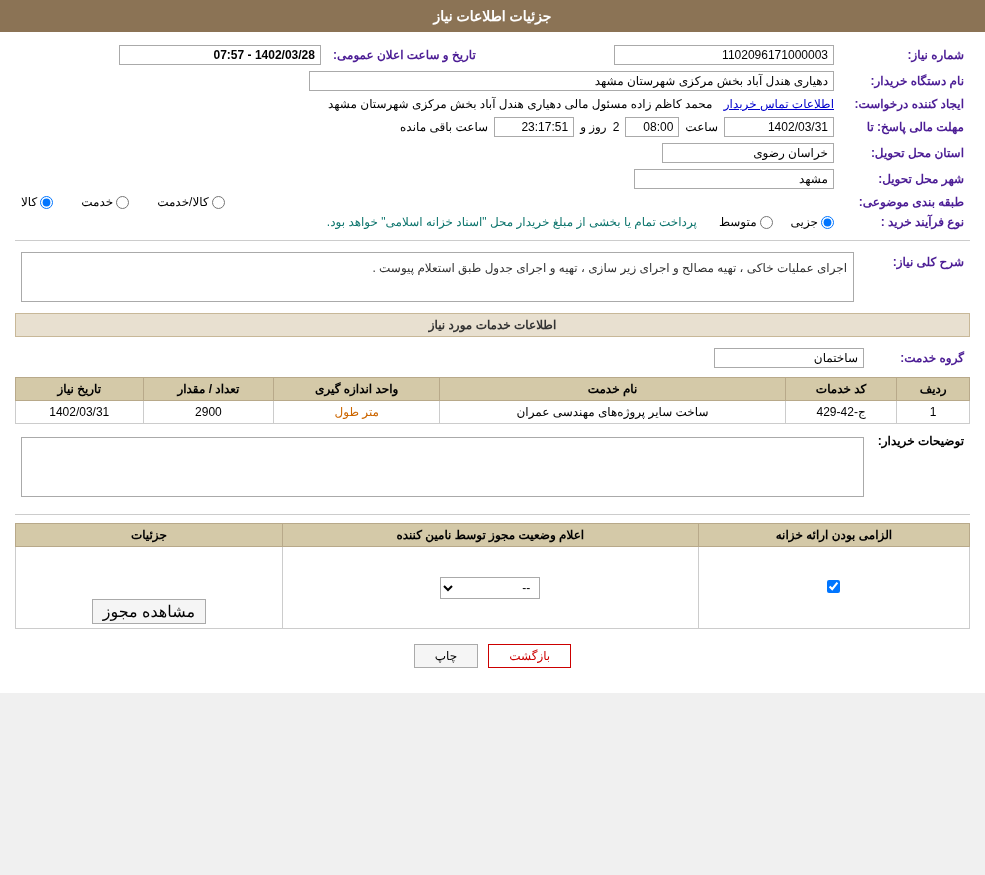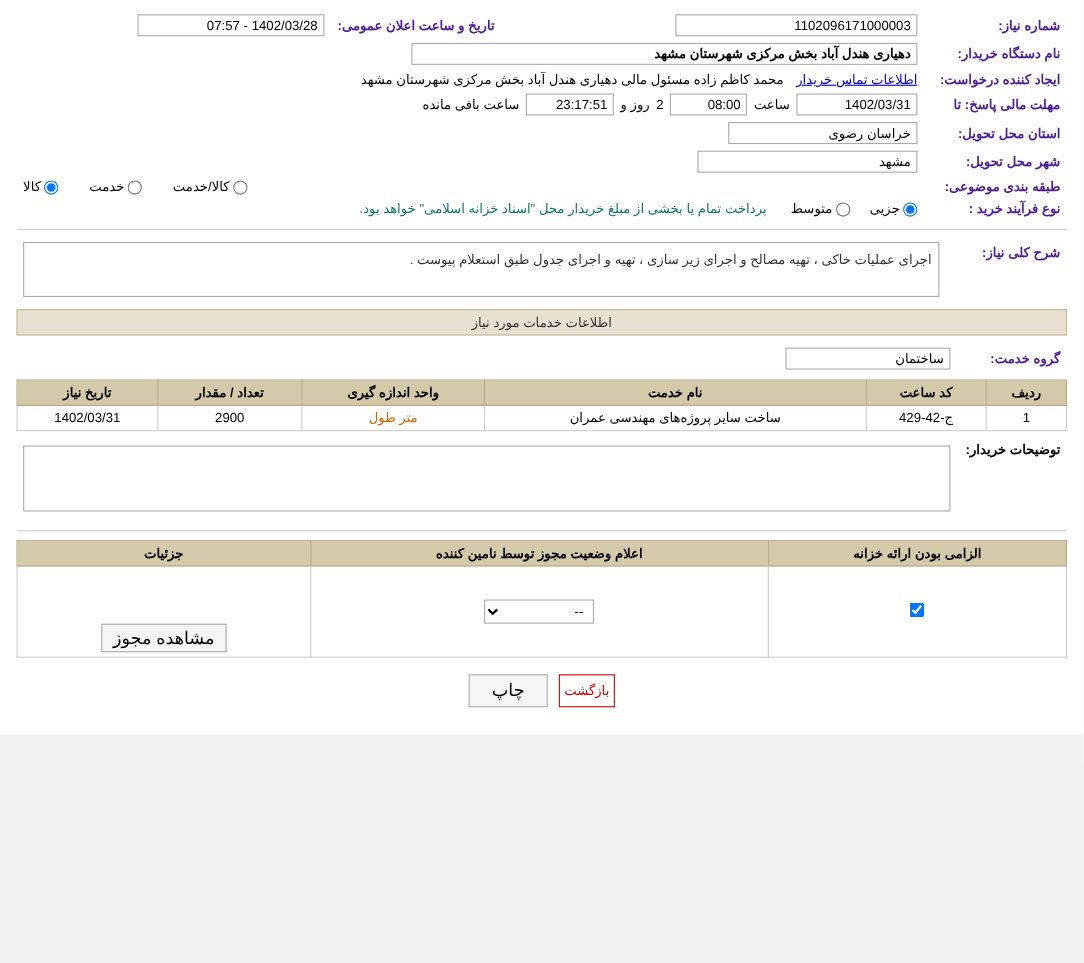--- a/index.html
+++ b/index.html
@@ -90,21 +90,21 @@
       width: 100%;
       text-align: right;
       direction: rtl;
       color: #333;
       line-height: 1.6;
     }
     .section-sub-title {
       background: #e8e0d0;
       border: 1px solid #c8b898;
       padding: 4px 10px;
-      font-weight: normal;
+      font-weight: bold;
       margin: 8px 0;
       color: #333;
       text-align: center;
     }
     .services-table {
       width: 100%;
       border-collapse: collapse;
       margin: 6px 0;
     }
     .services-table th {
@@ -180,78 +180,81 @@
       padding: 15px;
       display: flex;
       justify-content: center;
       gap: 10px;
     }
     .btn-print {
       background: #f5f5f5;
       border: 1px solid #aaa;
       padding: 4px 20px;
       cursor: pointer;
-      font-size: 16px;
+      font-size: 12px;
       font-family: Tahoma, Arial, sans-serif;
     }
     .btn-back {
       background: #fff;
       border: 1px solid #cc0000;
       color: #cc0000;
-      padding: 4px 4px;
+      padding: 4px 20px;
       cursor: pointer;
       font-size: 12px;
       font-family: Tahoma, Arial, sans-serif;
     }
   </style>
 </head>
 <body>
 
 <div class="page-wrapper">
 
+  <div class="header-bar">
+    <span>جزئیات اطلاعات نیاز</span>
+  </div>
 
   <div class="content-area">
 
     <table class="info-grid">
       <tbody>
 
         <tr>
           <td class="label-cell">شماره نیاز:</td>
           <td class="value-cell">
             <span class="input-box input-wide" style="width:220px;">1102096171000003</span>
           </td>
           <td style="width:20px;"></td>
           <td class="label-cell" style="white-space:nowrap;">تاریخ و ساعت اعلان عمومی:</td>
           <td class="value-cell">
-            <span class="input-box" style="width:170px;">1402/03/28 - 07:57</span>
+            <span class="input-box" style="width:202px;font-weight:bold;">1402/03/28 - 07:57</span>
           </td>
         </tr>
 
         <tr>
           <td class="label-cell">نام دستگاه خریدار:</td>
           <td class="value-cell" colspan="4">
-            <span class="input-box" style="width:460px;font-weight:bold;">دهیاری هندل آباد بخش مرکزی شهرستان مشهد</span>
+            <span class="input-box" style="width:525px;">دهیاری هندل آباد بخش مرکزی شهرستان مشهد</span>
           </td>
         </tr>
 
         <tr>
           <td class="label-cell">ایجاد کننده درخواست:</td>
           <td class="value-cell" colspan="4">
             <span class="link-blue" style="margin-left:8px;">اطلاعات تماس خریدار</span>
             <span>محمد کاظم زاده مسئول مالی دهیاری هندل آباد بخش مرکزی شهرستان مشهد</span>
           </td>
         </tr>
 
         <tr>
           <td class="label-cell">مهلت مالی پاسخ: تا</td>
           <td class="value-cell" colspan="4">
             <div class="inline-row">
               <span class="input-box" style="width:110px;">1402/03/31</span>
               <span>ساعت</span>
-              <span class="input-box" style="width:70px;">08:00</span>
+              <span class="input-box" style="width:54px;">08:00</span>
               <span>2</span>
               <span>روز و</span>
               <span class="input-box" style="width:80px;">23:17:51</span>
               <span>ساعت باقی مانده</span>
             </div>
           </td>
         </tr>
 
         <tr>
           <td class="label-cell">استان محل تحویل:</td>
@@ -329,21 +332,21 @@
             <span class="input-box" style="width:150px;">ساختمان</span>
           </td>
         </tr>
       </tbody>
     </table>
 
     <table class="services-table">
       <thead>
         <tr>
           <th>ردیف</th>
-          <th>کد ساعت</th>
+          <th>کد خدمات</th>
           <th>نام خدمت</th>
           <th>واحد اندازه گیری</th>
           <th>تعداد / مقدار</th>
           <th>تاریخ نیاز</th>
         </tr>
       </thead>
       <tbody id="services-tbody">
       <tr>
       <td>1</td>
       <td>ج-42-429</td>

